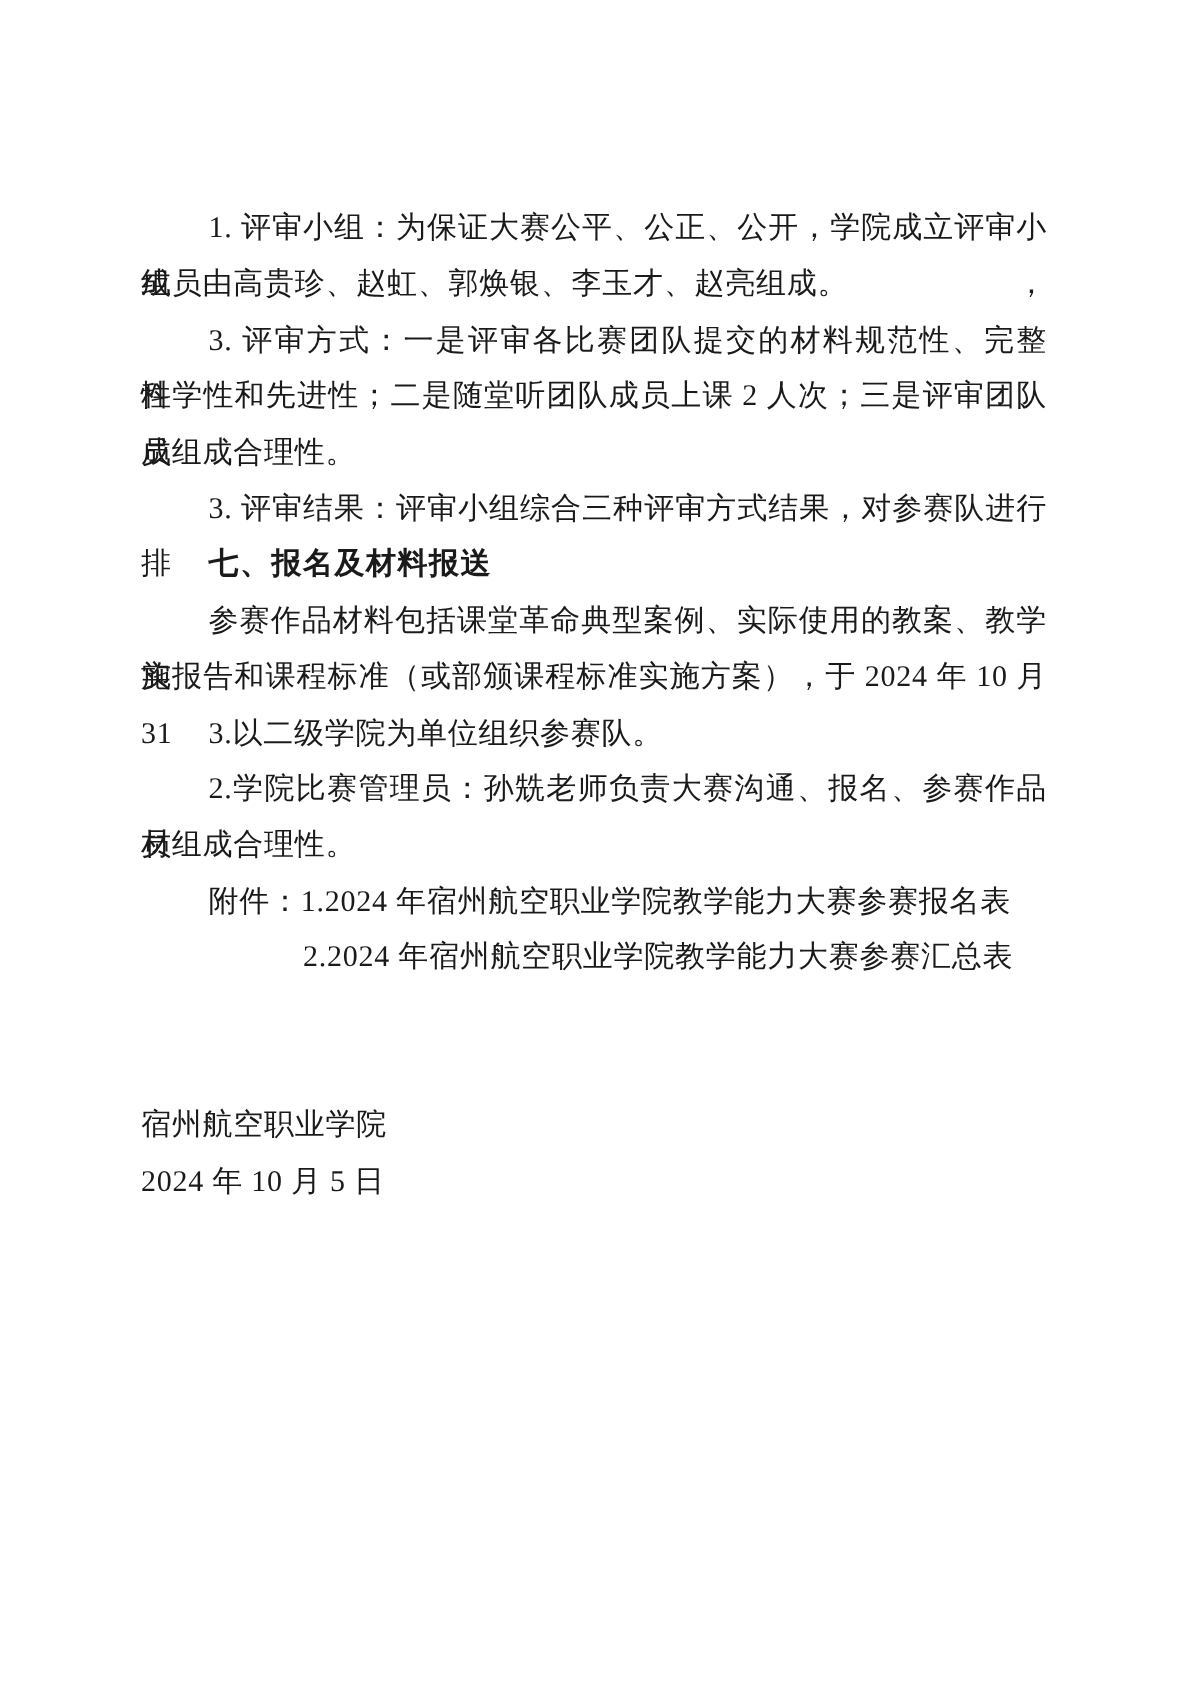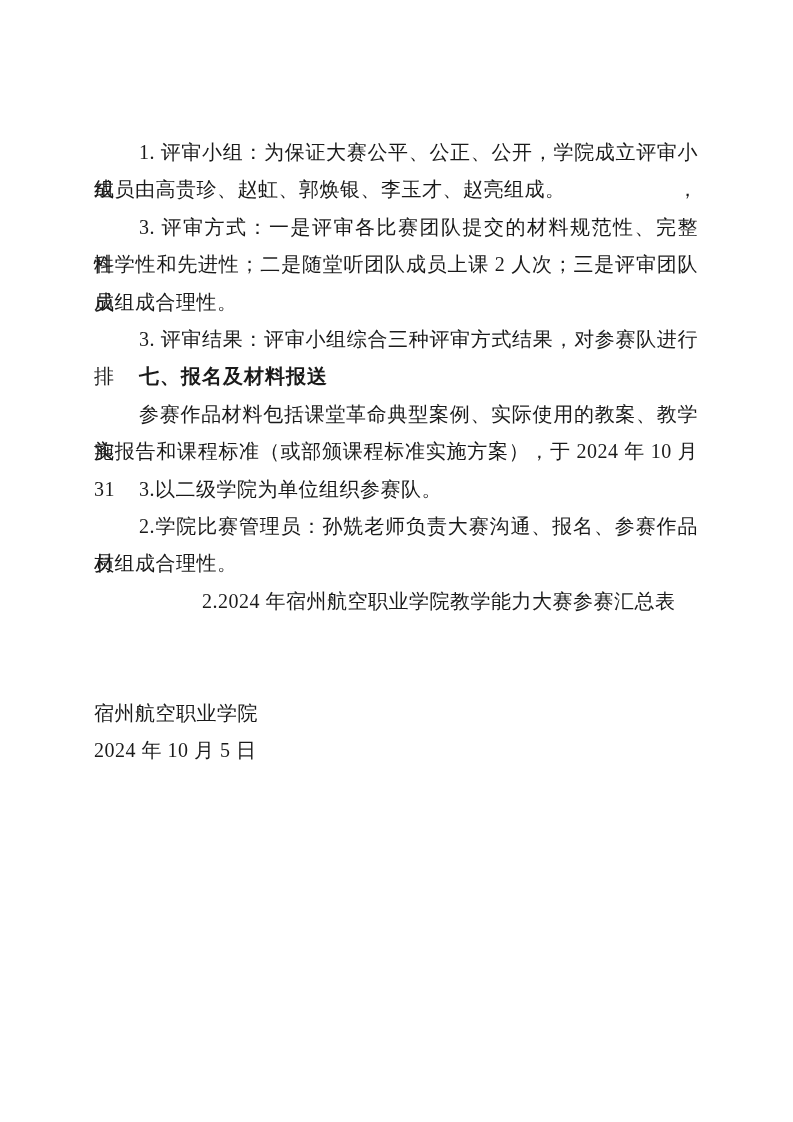--- a/index.html
+++ b/index.html
@@ -68,20 +68,21 @@
     <div class="ln j ind">3. 评审方式：一是评审各比赛团队提交的材料规范性、完整性、</div>
     <div class="ln j">科学性和先进性；二是随堂听团队成员上课 2 人次；三是评审团队成</div>
     <div class="ln">员组成合理性。</div>
     <div class="ln j ind">3. 评审结果：评审小组综合三种评审方式结果，对参赛队进行排</div>
     <div class="ln ind heading">七、报名及材料报送</div>
     <div class="ln j ind">参赛作品材料包括课堂革命典型案例、实际使用的教案、教学实</div>
     <div class="ln j">施报告和课程标准（或部颁课程标准实施方案），于 2024 年 10 月 31</div>
     <div class="ln ind">3.以二级学院为单位组织参赛队。</div>
     <div class="ln j ind">2.学院比赛管理员：孙兟老师负责大赛沟通、报名、参赛作品材</div>
     <div class="ln">员组成合理性。</div>
+    <div class="ln ind">附件：1.2024 年宿州航空职业学院教学能力大赛参赛报名表</div>
     <div class="ln ind2">2.2024 年宿州航空职业学院教学能力大赛参赛汇总表</div>
 
     <div class="signature">
       <div class="ln">宿州航空职业学院</div>
       <div class="ln">2024 年 10 月 5 日</div>
     </div>
 
   </div>
 </div>
 

